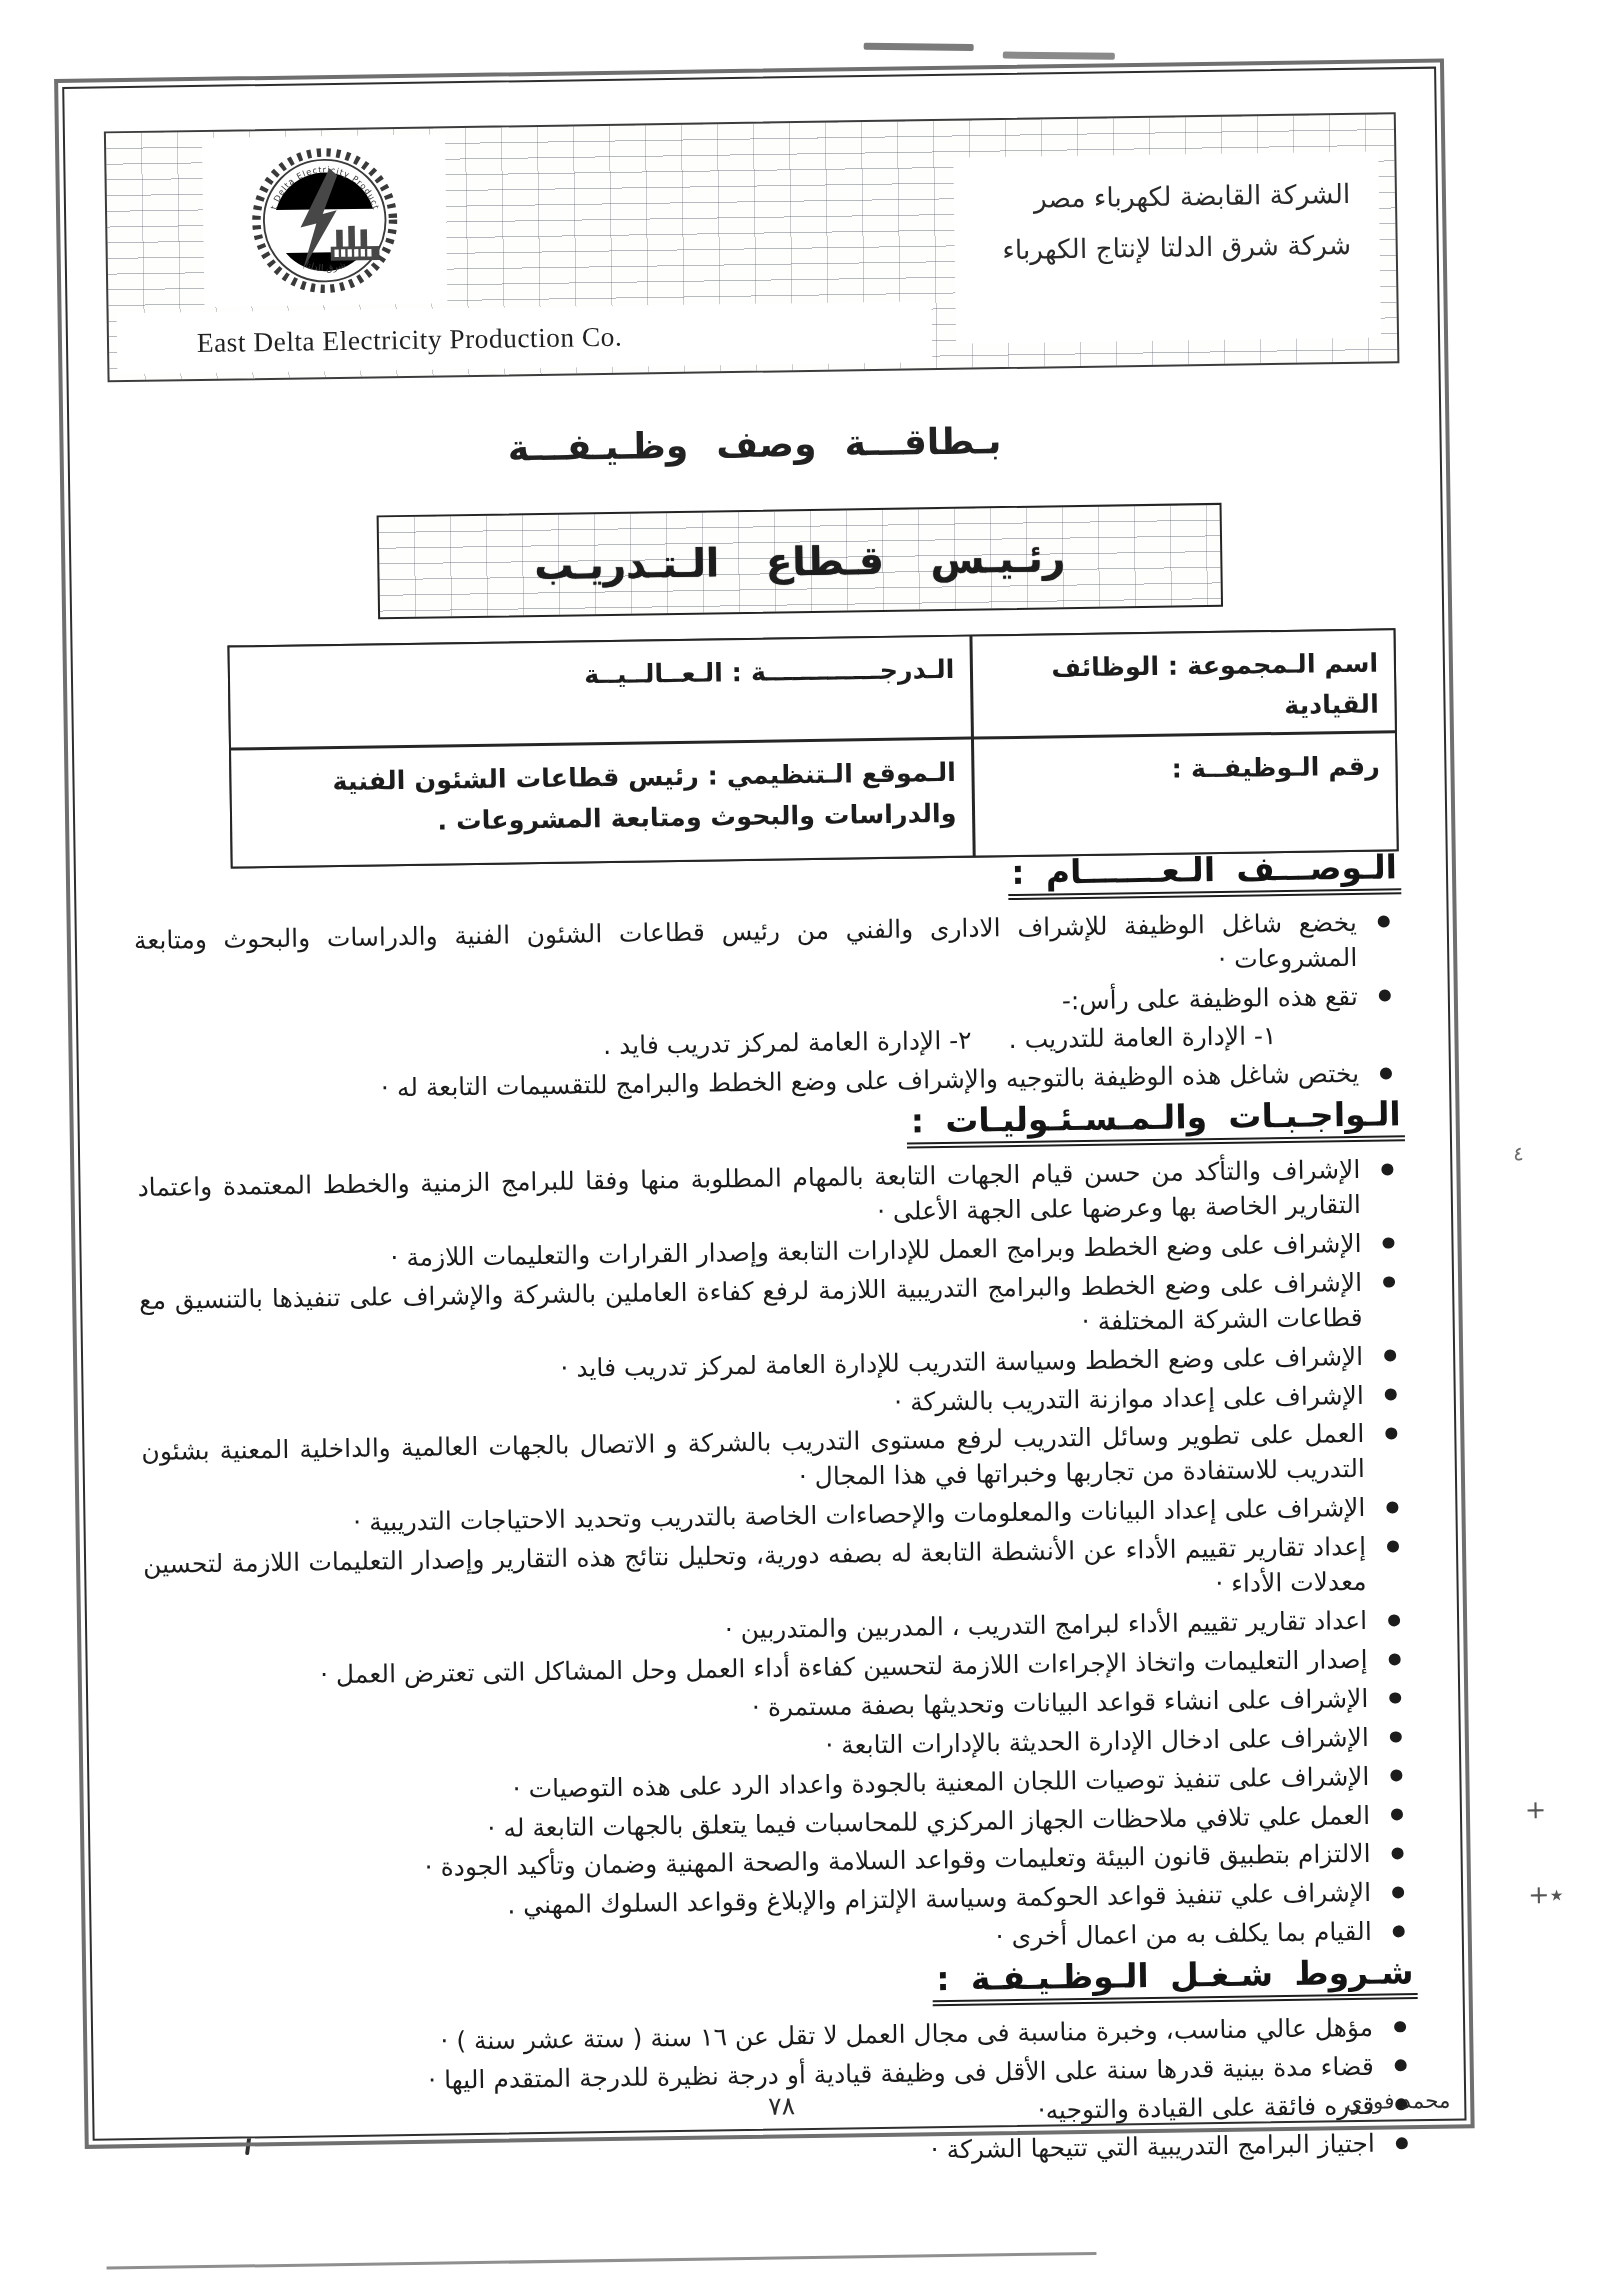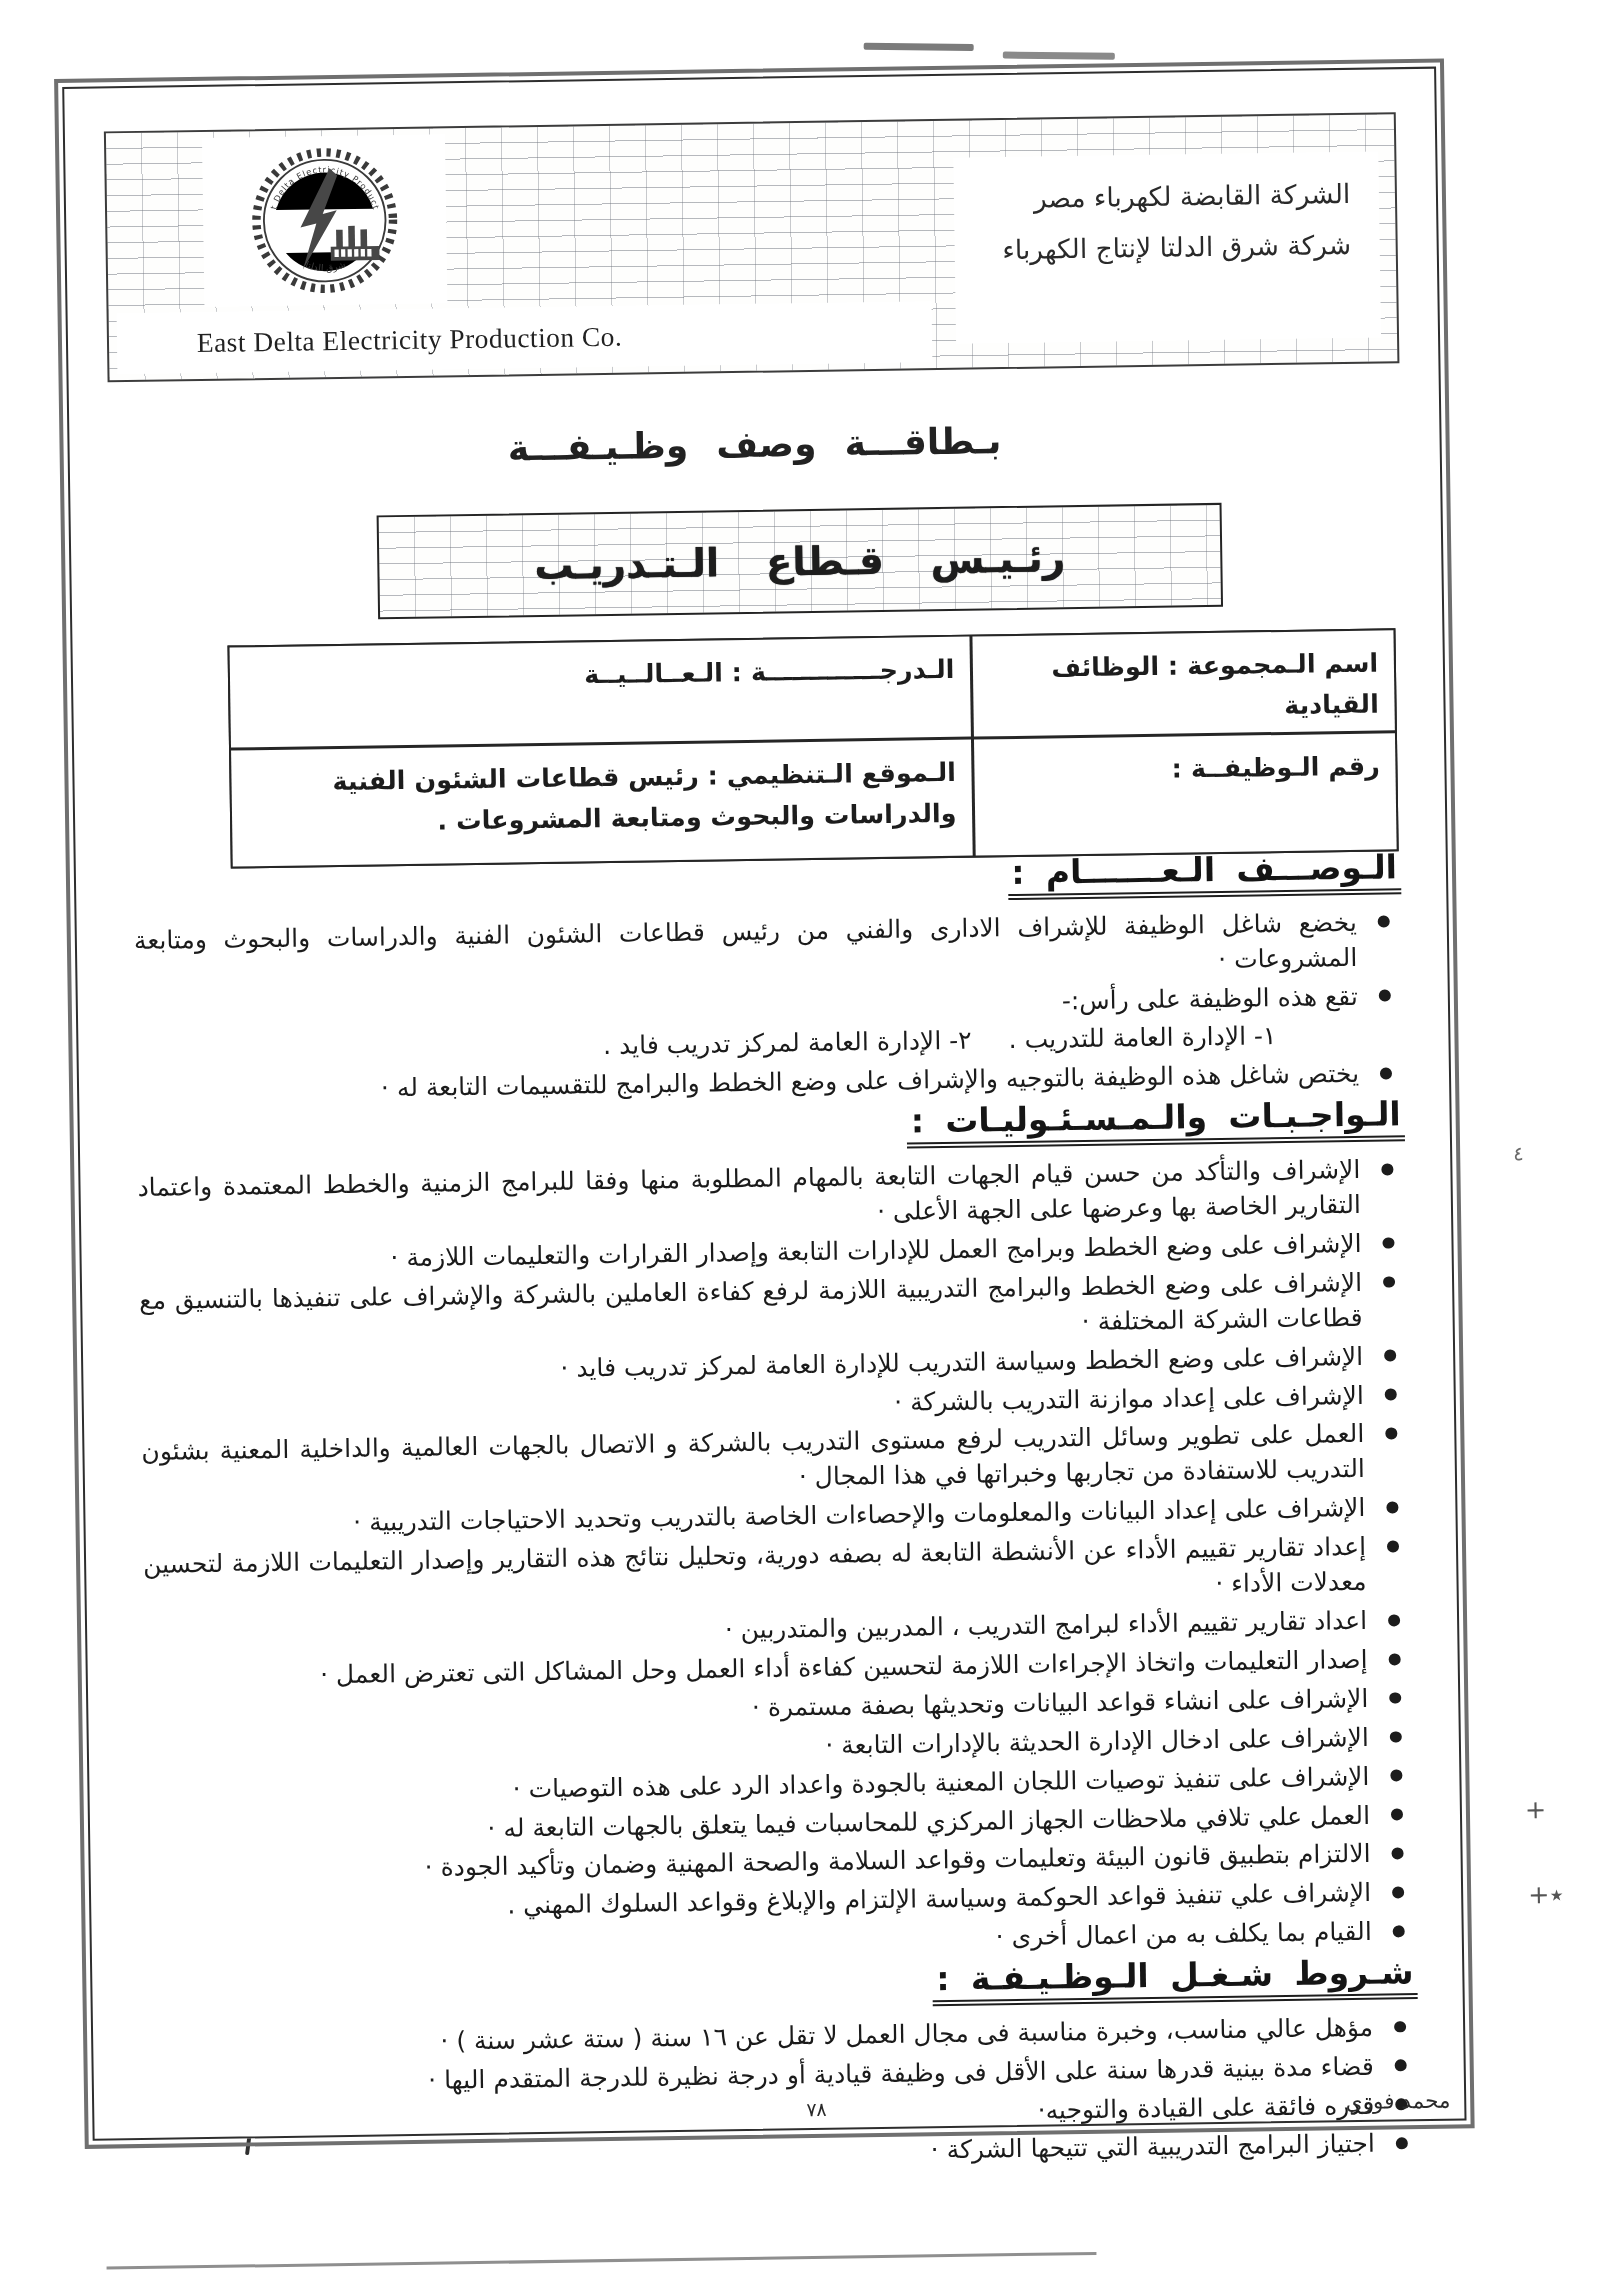--- a/index.html
+++ b/index.html
@@ -79,21 +79,21 @@
   ul.bullets li{
     position:relative;padding-right:45px;margin-bottom:3.9px;
     text-align:justify;text-align-last:right;
   }
   ul.bullets li::before{
     content:"";position:absolute;right:11.8px;top:11.8px;width:11.8px;height:11.8px;border-radius:50%;background:#1c1c1c;
   }
   .numline{display:flex;gap:37px;padding-right:127px;margin-bottom:3.9px;}
 
   
-  .page-num{position:absolute;left:712px;bottom:7.8px;font-size:19px;color:#2a2a2a;}
+  .page-num{position:absolute;left:674px;bottom:7.8px;font-size:25px;color:#2a2a2a;}
   .signature{position:absolute;right:13.7px;bottom:5.9px;font-size:21.6px;color:#2a2a2a;direction:rtl;}
 
   
   .stamp{position:absolute;left:74px;top:1613px;width:337px;height:337px;opacity:.78;}
 
   
   .handwritten{position:absolute;left:143px;top:1996px;width:216px;height:157px;}
 
   
   .art{position:absolute;background:#7b7b7b;border-radius:2px;}

